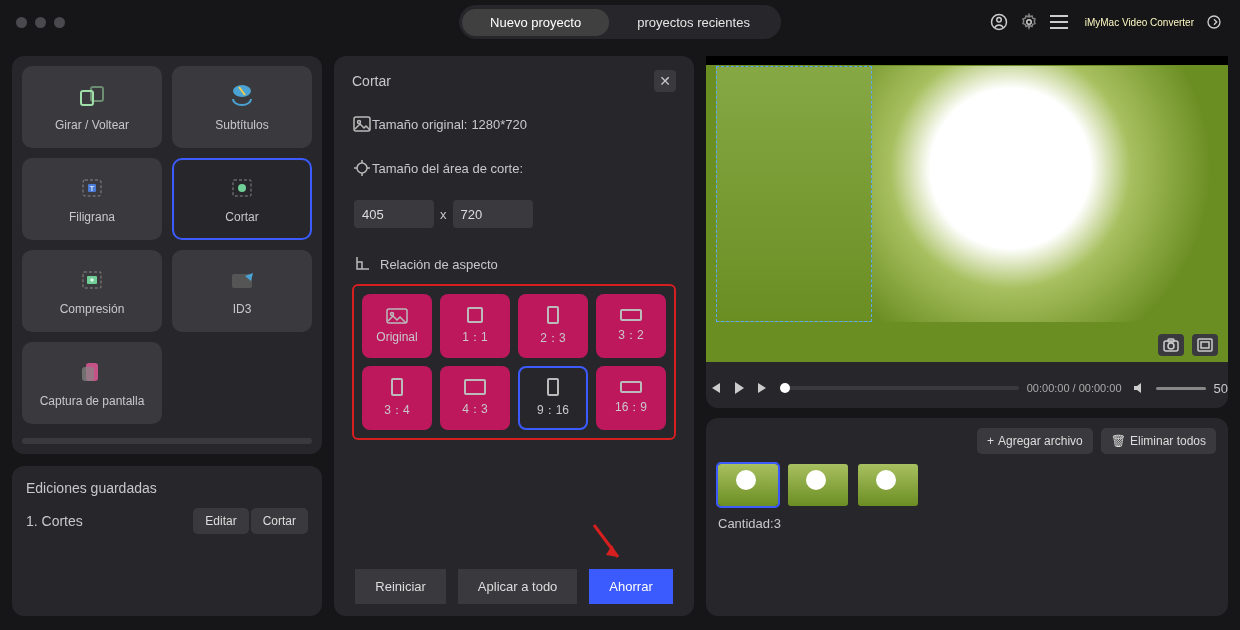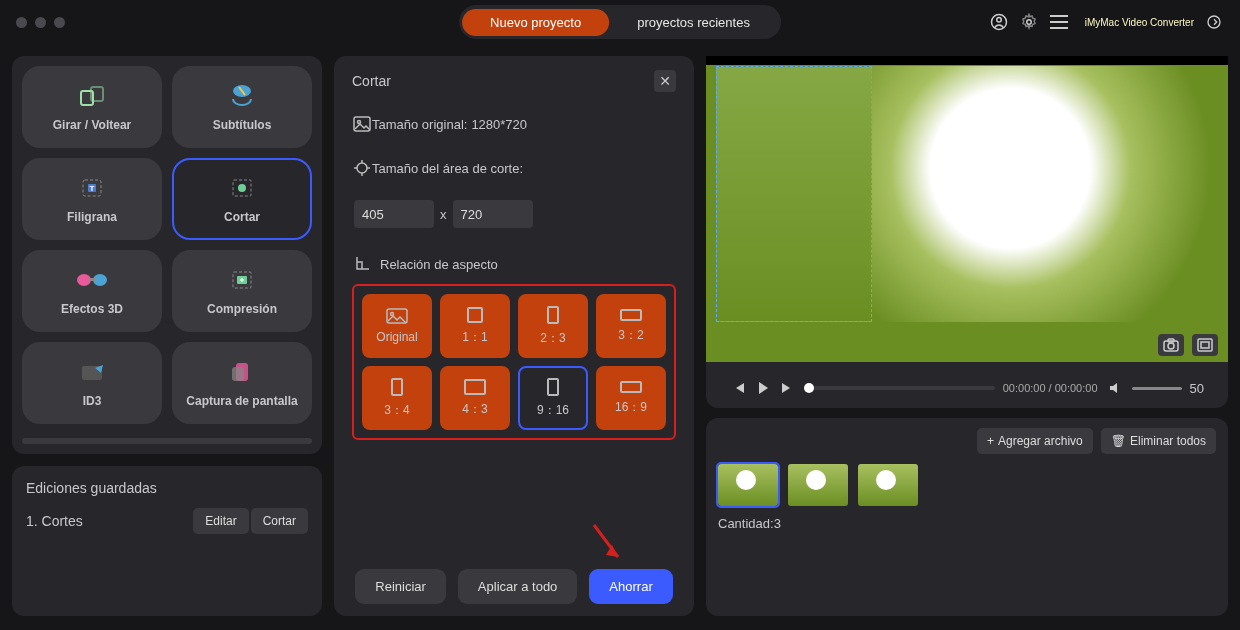--- a/index.html
+++ b/index.html
@@ -5,35 +5,35 @@
   * { box-sizing: border-box; margin: 0; padding: 0; }
   body { font-family: -apple-system, Helvetica, Arial, sans-serif; background: #1a1a1d; width: 1240px; height: 630px; overflow: hidden; color: #c8c8cc; font-size: 13px; }
   .window { width: 1240px; height: 630px; background: #161618; display: flex; flex-direction: column; }
 
   
   .titlebar { height: 44px; display: flex; align-items: center; position: relative; padding: 0 16px; }
   .traffic { display: flex; gap: 8px; }
   .t-dot { width: 11px; height: 11px; border-radius: 50%; background: #4a4a4e; }
   .pill-group { position: absolute; left: 50%; transform: translateX(-50%); background: #27272b; border-radius: 22px; height: 34px; display: flex; align-items: center; padding: 3px; }
   .pill { padding: 6px 28px; border-radius: 18px; cursor: pointer; font-size: 13px; color: #e5e5e5; }
-  .pill.active { background: #c2410c; color: #fff; }
+  .pill.active { background: #404040; color: #fff; }
   .tb-right { margin-left: auto; display: flex; align-items: center; gap: 10px; }
   .tb-icon { width: 20px; height: 20px; display: flex; align-items: center; justify-content: center; cursor: pointer; }
   .app-name { font-size: 10px; color: #fef9c3; margin-left: 6px; }
   .burger { width: 18px; height: 14px; position: relative; }
   .burger span { position:absolute; left:0; right:0; height:2px; background:#ccc; }
   .burger span:nth-child(1){top:0} .burger span:nth-child(2){top:6px} .burger span:nth-child(3){top:12px}
 
   .main { flex: 1; display: flex; gap: 12px; padding: 12px 12px 14px 12px; overflow: hidden; }
   .panel { background: #27272b; border-radius: 12px; }
 
   
   .sidebar { width: 310px; padding: 10px; display: flex; flex-direction: column; gap: 12px; }
   .tool-grid { display: grid; grid-template-columns: 1fr 1fr; gap: 10px; }
-  .tool { height: 82px; background: #3a3a3e; border-radius: 18px; display: flex; flex-direction: column; align-items: center; justify-content: center; gap: 8px; cursor: pointer; font-size: 12px; font-weight: bold; }
+  .tool { height: 82px; background: #3a3a3e; border-radius: 10px; display: flex; flex-direction: column; align-items: center; justify-content: center; gap: 8px; cursor: pointer; font-size: 12px; }
   .tool.selected { background: #27272b; border: 2px solid #3b5bff; }
   .tool-icon { width: 34px; height: 28px; display:flex; align-items:center; justify-content:center; }
 
   .saved-panel { padding: 14px; }
   .saved-title { font-size: 14px; margin-bottom: 12px; }
   .saved-row { display: flex; align-items: center; }
   .saved-name { font-size: 14px; }
   .saved-btns { margin-left: auto; display: flex; gap: 2px; }
   .sm-btn { background: #3a3a3e; border: none; color: #ddd; padding: 6px 12px; border-radius: 5px; cursor: pointer; font-size: 12px; }
 
@@ -41,43 +41,43 @@
   .center { width: 360px; padding: 14px 18px 12px; display: flex; flex-direction: column; }
   .cen-head { display:flex; align-items:center; margin-bottom:12px; }
   .close-x { margin-left:auto; width:22px; height:22px; background:#3a3a3e; border-radius:4px; display:flex; align-items:center; justify-content:center; cursor:pointer; font-size:14px; }
   .row-line { display: flex; align-items: center; margin: 10px 0; font-size: 13px; }
   .row-icon { width:20px; height:20px; display:flex; align-items:center; justify-content:center; }
   .dim-input { background:#3a3a3e; border:none; color:#ddd; width:80px; height:28px; padding:0 8px; border-radius:4px; text-align:left; font-size:13px; }
   .dim-x { margin: 0 6px; }
   .sect-label { font-size:13px; margin: 16px 0 10px; display:flex; align-items:center; gap:8px; }
 
   .ratio-box { border: 2px solid #d61f1f; border-radius: 6px; padding: 8px; display: grid; grid-template-columns: repeat(4,1fr); gap: 8px; }
-  .ratio { height: 64px; background:#c2410c; border-radius:8px; display:flex; flex-direction:column; align-items:center; justify-content:center; gap:6px; cursor:pointer; font-size:12px; }
+  .ratio { height: 64px; background:#be185d; border-radius:8px; display:flex; flex-direction:column; align-items:center; justify-content:center; gap:6px; cursor:pointer; font-size:12px; }
   .ratio.sel { border: 2px solid #3b5bff; background:#27272b; }
   .ratio-glyph { width:22px; height:16px; border:2px solid #bbb; border-radius:2px; }
   .rg-square { width:16px; height:16px; }
   .rg-tall { width:12px; height:18px; }
   .rg-wide { width:22px; height:12px; }
   .rg-img-ic { border:none; }
 
   .cen-footer { margin-top: auto; display:flex; gap:12px; justify-content:center; padding-top:18px; position:relative; }
-  .big-btn { background:#3a3a3e; border:none; color:#ddd; padding:10px 20px; border-radius:9px; cursor:pointer; font-size:13px; }
+  .big-btn { background:#3a3a3e; border:none; color:#ddd; padding:10px 20px; border-radius:0; cursor:pointer; font-size:13px; }
   .big-btn.primary { background:#3b5bff; color:#fff; }
   .arrow-annot { position:absolute; right:48px; top:-28px; }
 
   
   .right { flex:1; display:flex; flex-direction:column; gap:10px; }
   .preview { height: 352px; position:relative; padding-bottom:4px; }
   .prev-canvas { height: 306px; margin:0; background: linear-gradient(180deg,#000 0%,#000 3%, #6b8e23 3%,#6b8e23 100%); display:flex; align-items:stretch; position:relative; }
   .crop-area { position:absolute; top:10px; left:10px; width:156px; bottom:40px; border:1px dashed #5aa9ff; background: linear-gradient(180deg, #85a845 0, #6b8e23 100%); }
   .cat-area { position:absolute; top:10px; left:166px; right:10px; bottom:40px; background: radial-gradient(circle at 40% 40%, #fff 0, #fff 80px, #a8c060 120px, #6b8e23 200px); }
   .snap-icons { position:absolute; right:10px; bottom:6px; display:flex; gap:8px; }
   .mini-icn { width:26px; height:22px; background:#3a3a3e; border-radius:4px; display:flex; align-items:center; justify-content:center; cursor:pointer; }
 
-  .controls { height:40px; display:flex; align-items:center; padding:0 24px; gap:8px; position:absolute; left:0; right:0; bottom:0; }
+  .controls { height:40px; display:flex; align-items:center; padding:0 0; gap:8px; position:absolute; left:0; right:0; bottom:0; }
   .play-btns { display:flex; gap:6px; }
   .pb { width:18px; height:18px; cursor:pointer; display:flex; align-items:center; justify-content:center; }
   .seek { flex:1; height:4px; background:#3a3a3e; border-radius:2px; position:relative; cursor:pointer; }
   .seek-dot { position:absolute; left:0; top:-3px; width:10px; height:10px; background:#fff; border-radius:50%; }
   .time { font-size:11px; color:#aaa; }
   .vol-line { width:50px; height:3px; background:#888; border-radius:2px; cursor:pointer; }
 
   .playlist { flex:1; padding:10px 12px; display:flex; flex-direction:column; }
   .pl-top { display:flex; justify-content:flex-end; gap:8px; margin-bottom:10px; }
   .pl-btn { background:#3a3a3e; border:none; color:#ddd; padding:6px 10px; border-radius:5px; cursor:pointer; font-size:12px; display:flex; align-items:center; gap:4px; }
@@ -171,30 +171,20 @@
           <span>Filigrana</span>
         </div>
         <div class="tool selected">
           <div class="tool-icon">
             <svg width="30" height="26" viewBox="0 0 30 26">
                   <rect x="6" y="5" width="18" height="16" rx="1" fill="none" stroke="#888" stroke-dasharray="3 2"></rect>
                   <circle cx="15" cy="13" r="4" fill="#6fcf97"></circle>
                 </svg>
           </div>
           <span>Cortar</span>
-        </div>
-        <div class="tool">
-          <div class="tool-icon">
-            <svg width="34" height="20" viewBox="0 0 34 20">
-                  <ellipse cx="9" cy="10" rx="7" ry="6" fill="#e85a9a"></ellipse>
-                  <ellipse cx="25" cy="10" rx="7" ry="6" fill="#4aa3d4"></ellipse>
-                  <rect x="14" y="8" width="6" height="3" fill="#888"></rect>
-                </svg>
-          </div>
-          <span>Efectos 3D</span>
         </div>
         <div class="tool">
           <div class="tool-icon">
             <svg width="30" height="26" viewBox="0 0 30 26">
                   <rect x="6" y="5" width="18" height="16" rx="1" fill="none" stroke="#888" stroke-dasharray="3 2"></rect>
                   <rect x="10" y="9" width="10" height="8" fill="#6fcf97" rx="1"></rect>
                   <path d="M13 13l4 0M15 11l0 4" stroke="#fff"></path>
                 </svg>
           </div>
           <span>Compresión</span>

